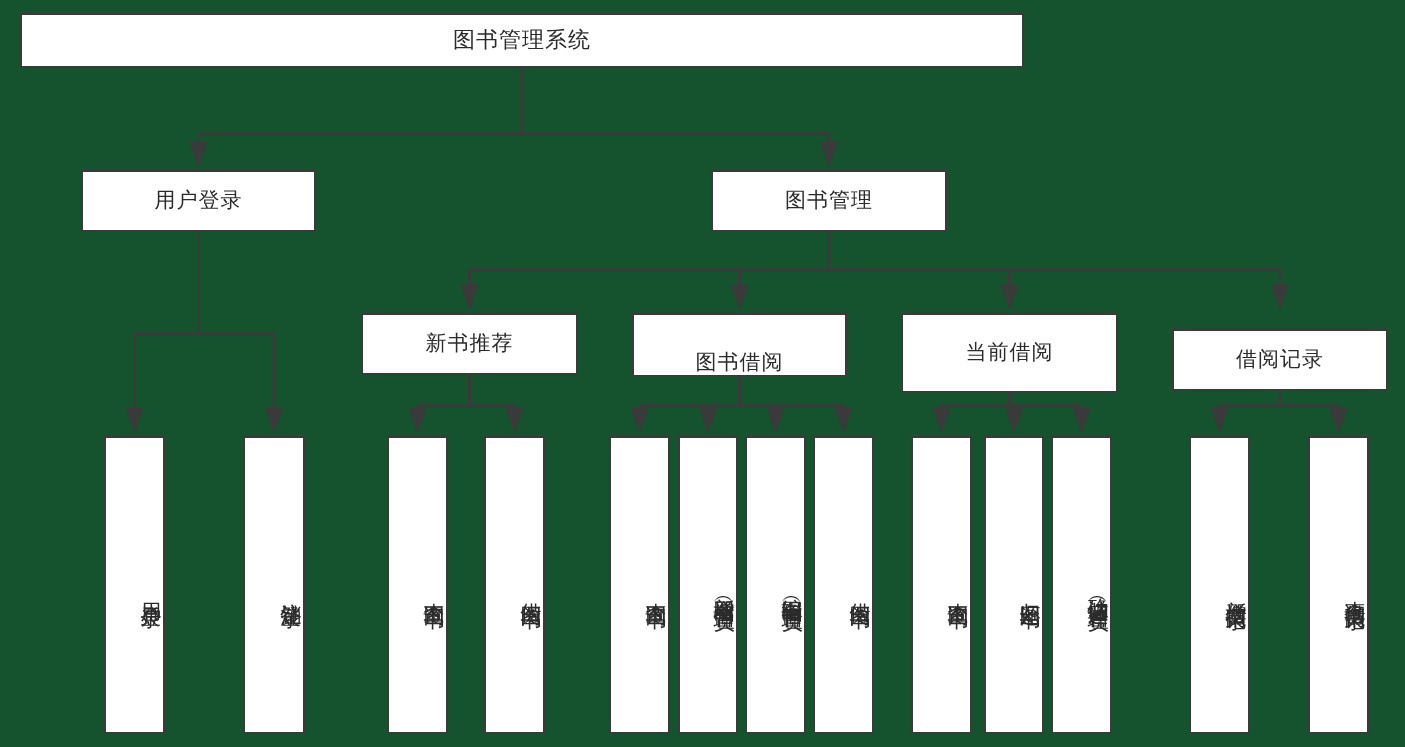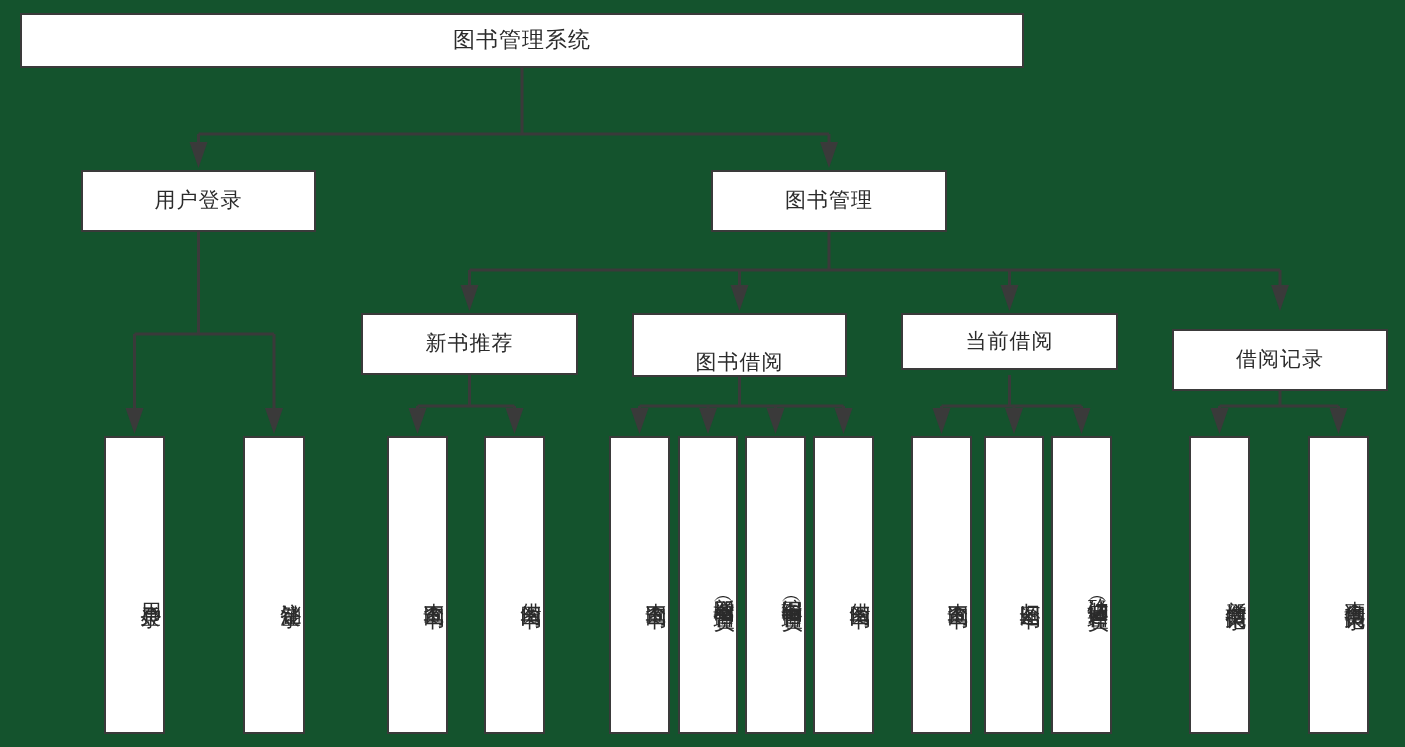--- a/index.html
+++ b/index.html
@@ -132,21 +132,21 @@
       </div>
       <div class="node horizontal" style="left: 711px; top: 170px; width: 236px; height: 62px; border-color: rgb(58, 58, 58); color: rgb(43, 43, 43);">
         <span>图书管理</span>
       </div>
       <div class="node horizontal" style="left: 361px; top: 313px; width: 217px; height: 62px; border-color: rgb(58, 58, 58); color: rgb(43, 43, 43);">
         <span>新书推荐</span>
       </div>
       <div class="node horizontal" style="left: 632px; top: 313px; width: 215px; height: 64px; border-color: rgb(58, 58, 58); color: rgb(43, 43, 43); align-items: flex-end;">
         <span>图书借阅</span>
       </div>
-      <div class="node horizontal" style="left: 901px; top: 313px; width: 217px; height: 57px; border-color: rgb(58, 58, 58); color: rgb(43, 43, 43);">
+      <div class="node horizontal" style="left: 901px; top: 313px; width: 217px; height: 80px; border-color: rgb(58, 58, 58); color: rgb(43, 43, 43);">
         <span>当前借阅</span>
       </div>
       <div class="node horizontal" style="left: 1172px; top: 313px; width: 216px; height: 62px; border-color: rgb(58, 58, 58); color: rgb(43, 43, 43); margin-top: 16px;">
         <span>借阅记录</span>
       </div>
       <div class="node vertical" style="left: 104px; top: 436px; width: 61px; height: 298px; border-color: rgb(58, 58, 58); color: rgb(43, 43, 43);">
         <span>用户登录</span>
       </div>
       <div class="node vertical" style="left: 243px; top: 436px; width: 62px; height: 298px; border-color: rgb(58, 58, 58); color: rgb(43, 43, 43);">
         <span>注销登录</span>

